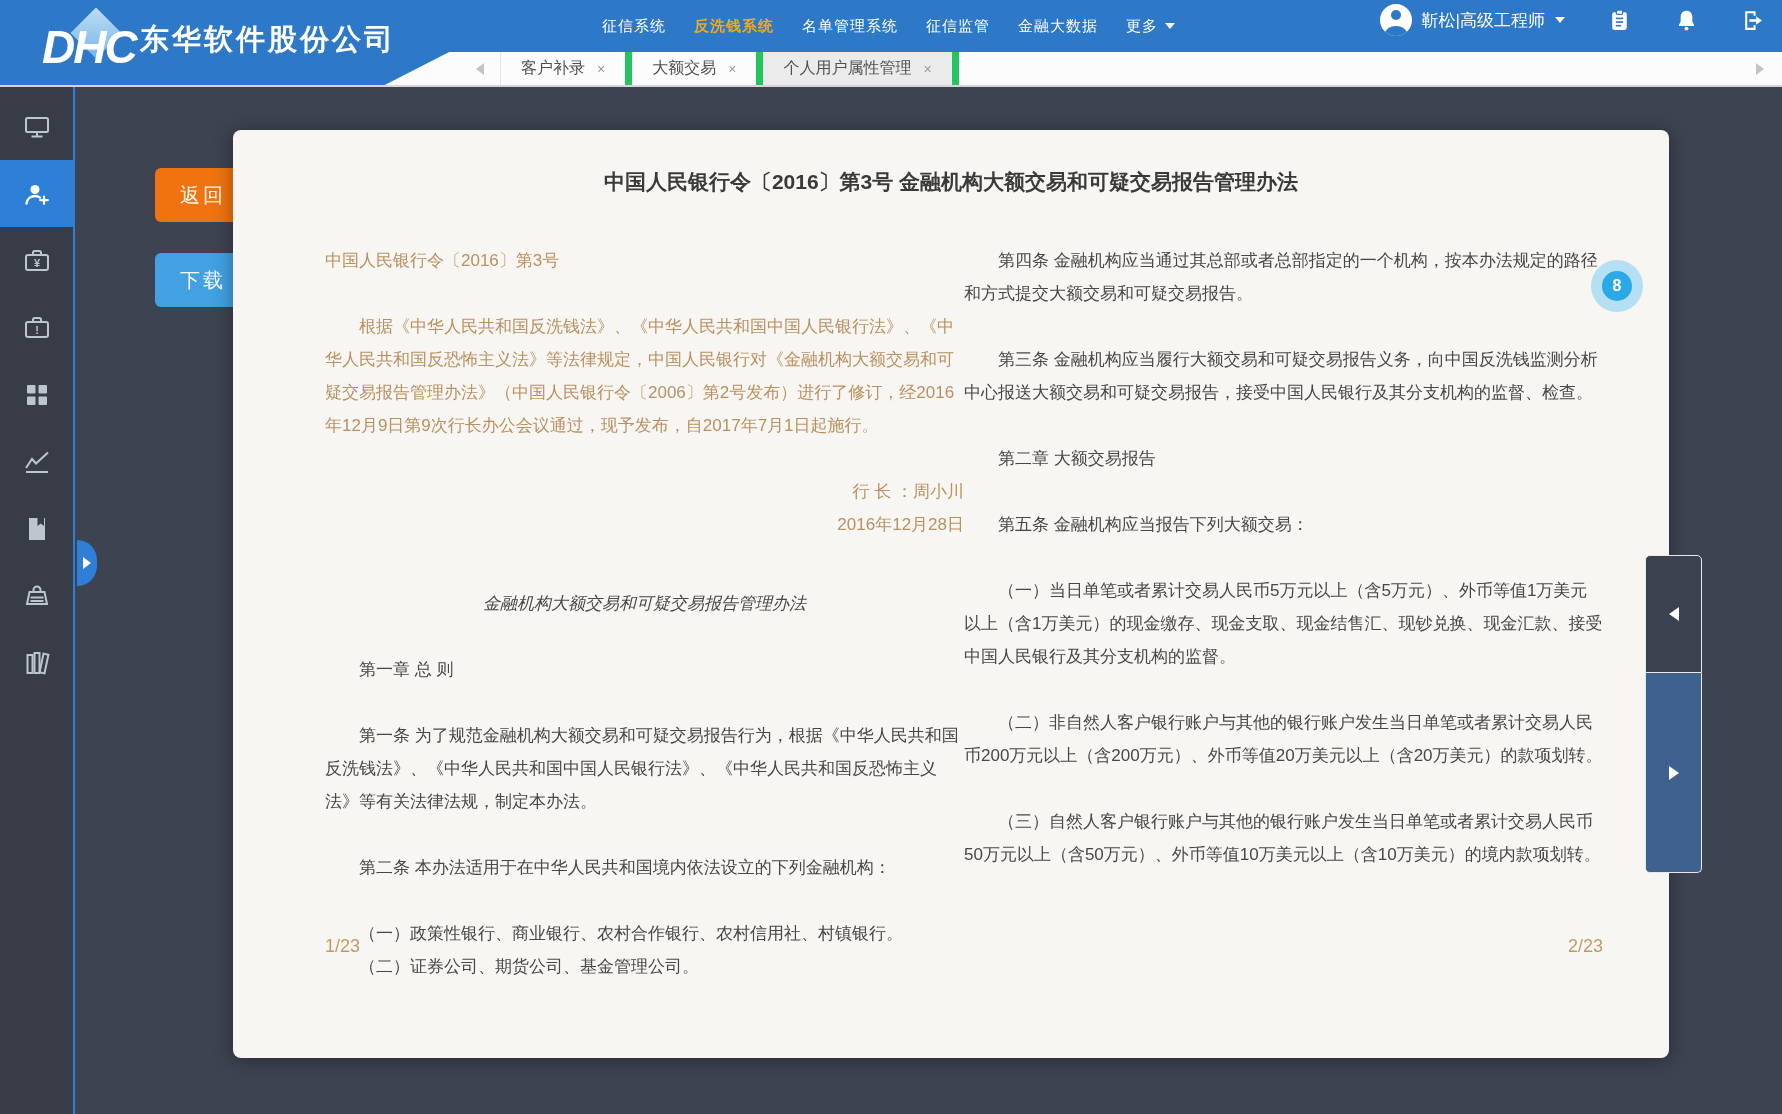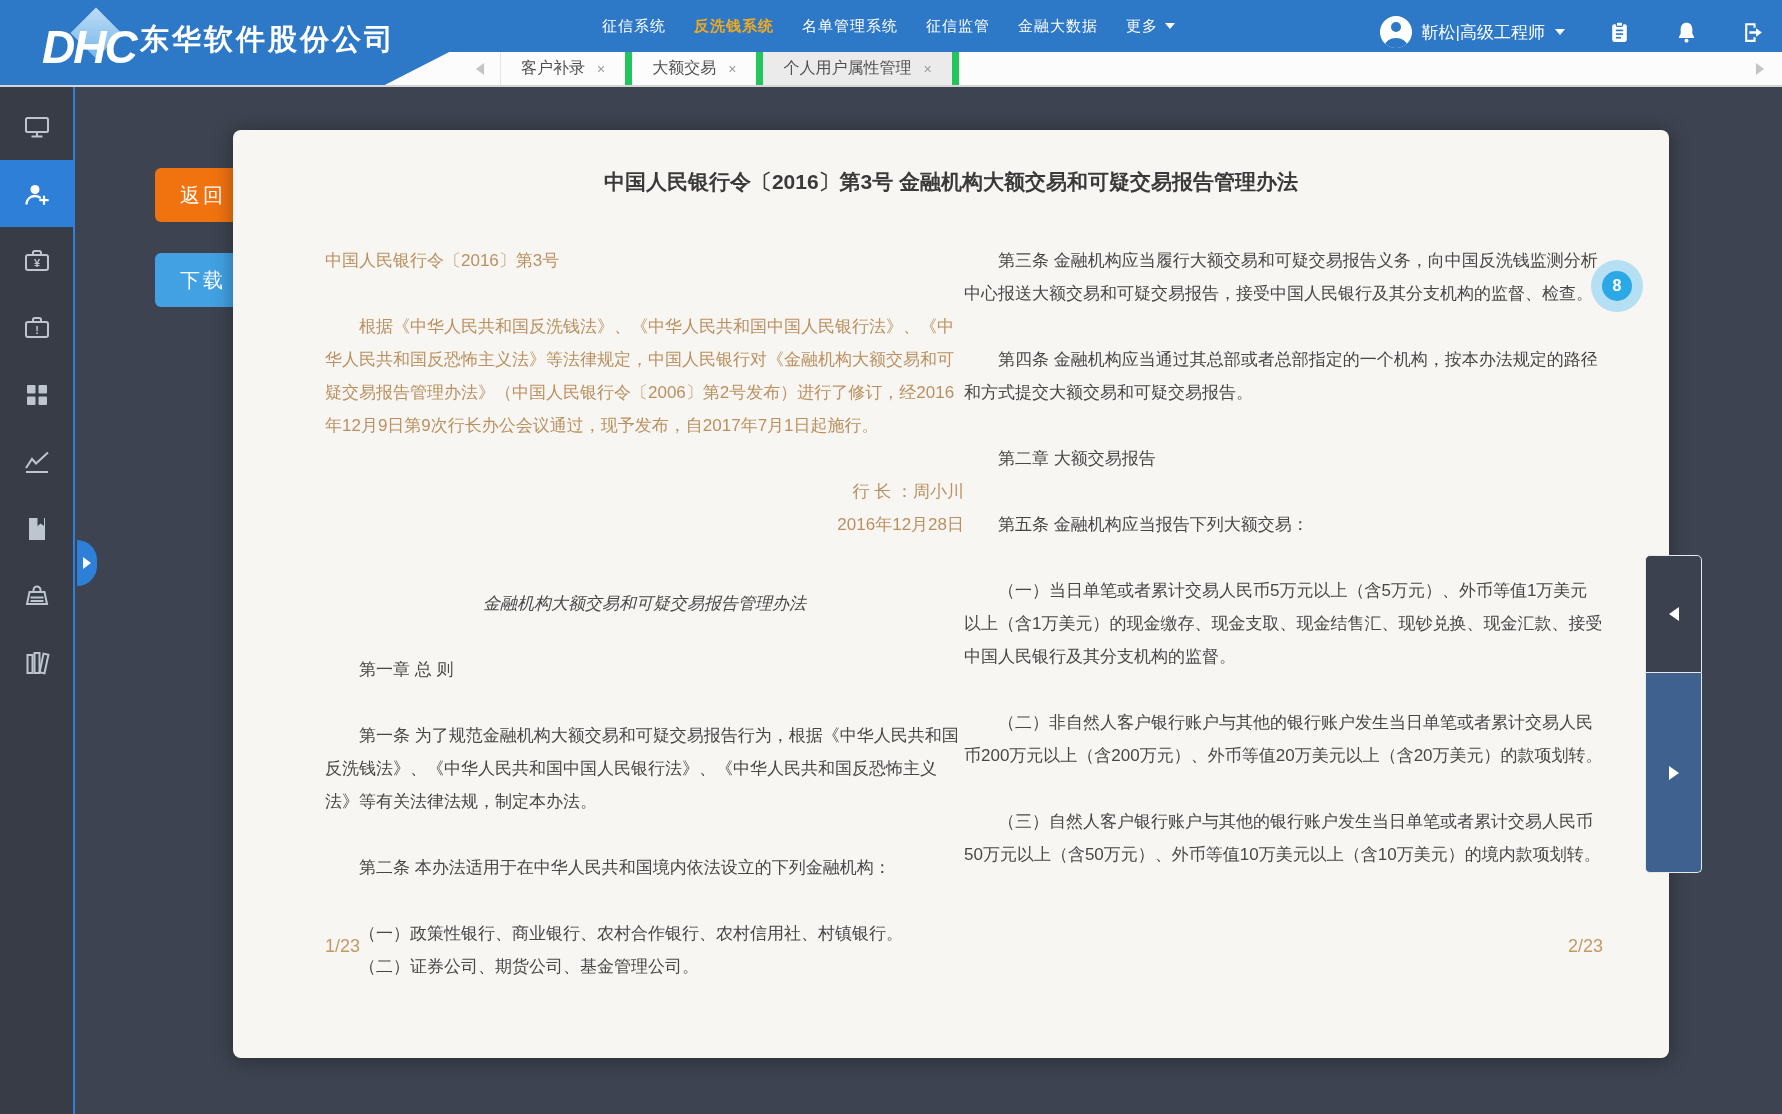--- a/index.html
+++ b/index.html
@@ -8,21 +8,21 @@
     background:#3d4350;
     font-family:"Liberation Sans","DejaVu Sans",sans-serif;
     -webkit-font-smoothing:antialiased;
   }
   
   .header{position:absolute;top:0;left:0;width:100%;height:52px;background:var(--header_blue,#2d78c7);z-index:4;}
   .top-nav{position:absolute;left:602px;top:0;height:52px;display:flex;align-items:center;gap:28px;z-index:5;}
   .nav-item{color:#fff;font-size:15px;letter-spacing:1px;cursor:pointer;white-space:nowrap;display:flex;align-items:center;gap:7px;}
   .nav-item.active{color:var(--nav_active,#f2a91c);font-weight:bold;}
   .caret-down{width:0;height:0;border-left:5px solid transparent;border-right:5px solid transparent;border-top:6px solid #fff;}
-  .user-area{position:absolute;right:16px;top:12px;height:40px;display:flex;align-items:center;gap:42px;z-index:5;}
+  .user-area{position:absolute;right:16px;top:0;height:40px;display:flex;align-items:center;gap:42px;z-index:5;}
   .user-chip{display:flex;align-items:center;gap:10px;color:#fff;font-size:17px;cursor:pointer;white-space:nowrap;}
   .avatar{width:32px;height:32px;border-radius:50%;background:#fff;position:relative;overflow:hidden;}
   .avatar .head{position:absolute;top:6px;left:11px;width:10px;height:10px;border-radius:50%;background:var(--header_blue,#2d78c7);}
   .avatar .torso{position:absolute;bottom:-5px;left:5px;width:22px;height:15px;border-radius:50% 50% 0 0;background:var(--header_blue,#2d78c7);}
   .hicon{width:25px;height:25px;cursor:pointer;display:block;}
   
   .logo-banner{position:absolute;top:0;left:0;width:458px;height:85px;background:var(--header_blue,#2d78c7);
     clip-path:polygon(0 0,100% 0,100% 56%,84% 100%,0 100%);z-index:6;}
   .logo-diamond{position:absolute;left:78px;top:15px;width:36px;height:36px;transform:rotate(45deg);
     background:linear-gradient(135deg,#cfe7fa,#7bbdec);opacity:.9;}
@@ -246,22 +246,22 @@
         <p class="t-center">金融机构大额交易和可疑交易报告管理办法</p>
         <p class="indent">第一章 总 则</p>
         <p class="indent">第一条 为了规范金融机构大额交易和可疑交易报告行为，根据《中华人民共和国反洗钱法》、《中华人民共和国中国人民银行法》、《中华人民共和国反恐怖主义法》等有关法律法规，制定本办法。</p>
         <p class="indent">第二条 本办法适用于在中华人民共和国境内依法设立的下列金融机构：</p>
         <p class="indent tight">（一）政策性银行、商业银行、农村合作银行、农村信用社、村镇银行。</p>
         <p class="indent">（二）证券公司、期货公司、基金管理公司。</p>
         <p class="page-label pl-left">1/23</p>
       </div>
 
       <div class="doc-col">
+        <p class="indent">第四条 金融机构应当通过其总部或者总部指定的一个机构，按本办法规定的路径和方式提交大额交易和可疑交易报告。</p>
         <p class="indent">第三条 金融机构应当履行大额交易和可疑交易报告义务，向中国反洗钱监测分析中心报送大额交易和可疑交易报告，接受中国人民银行及其分支机构的监督、检查。</p>
-        <p class="indent">第四条 金融机构应当通过其总部或者总部指定的一个机构，按本办法规定的路径和方式提交大额交易和可疑交易报告。</p>
         <p class="indent">第二章 大额交易报告</p>
         <p class="indent">第五条 金融机构应当报告下列大额交易：</p>
         <p class="indent">（一）当日单笔或者累计交易人民币5万元以上（含5万元）、外币等值1万美元以上（含1万美元）的现金缴存、现金支取、现金结售汇、现钞兑换、现金汇款、接受中国人民银行及其分支机构的监督。</p>
         <p class="indent">（二）非自然人客户银行账户与其他的银行账户发生当日单笔或者累计交易人民币200万元以上（含200万元）、外币等值20万美元以上（含20万美元）的款项划转。</p>
         <p class="indent">（三）自然人客户银行账户与其他的银行账户发生当日单笔或者累计交易人民币50万元以上（含50万元）、外币等值10万美元以上（含10万美元）的境内款项划转。</p>
         <p class="page-label pl-right">2/23</p>
       </div>
 
     </div>
   </section>

